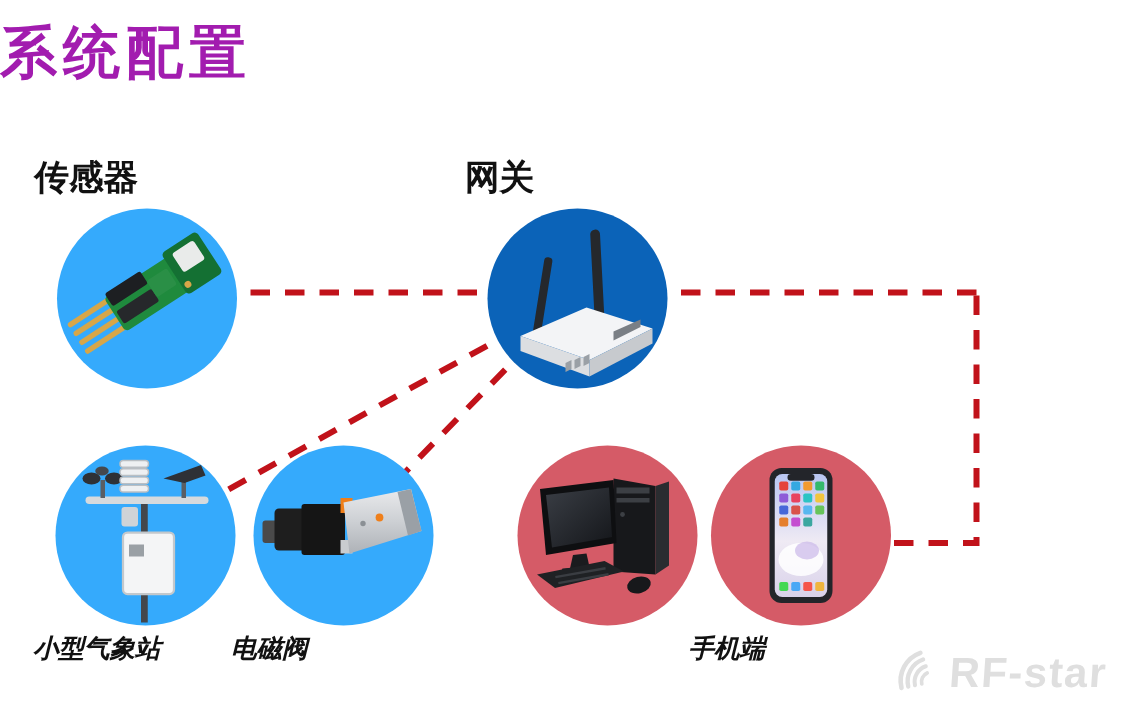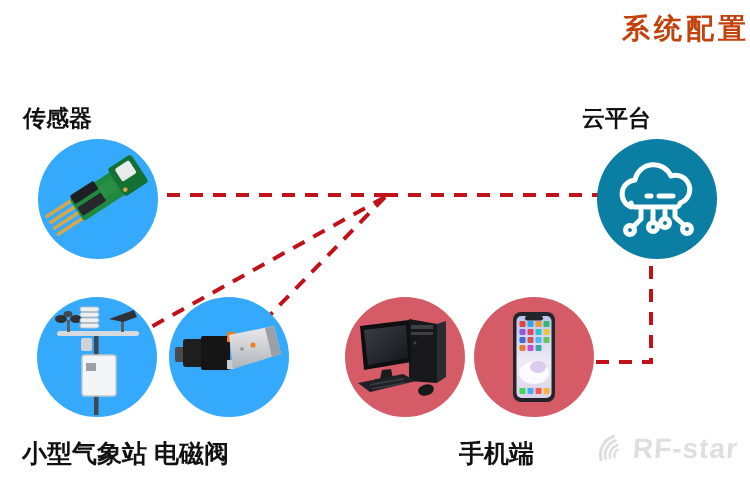--- a/index.html
+++ b/index.html
@@ -8,45 +8,45 @@
     font-family: "Liberation Sans", "DejaVu Sans", sans-serif;
     background: #ffffff;
     position: relative;
     overflow: hidden;
   }
   .stage { position: absolute; inset: 0; }
 
   .title {
     position: absolute;
     top: 10px; left: 0; right: 0;
-    text-align: right;
-    font-size: 28px;
+    text-align: left;
+    font-size: 38px;
     font-weight: bold;
     letter-spacing: 4px;
-    color: #c2410c;
+    color: #a21caf;
   }
 
   .links {
     position: absolute;
     left: 0; top: 0;
     z-index: 0;
   }
 
   .node {
     position: absolute;
     width: 150px;
     z-index: 1;
   }
   .node .label {
     font-weight: bold;
     color: #111111;
     white-space: nowrap;
   }
   .node.top-row .label { font-size: 23px; height: 36px; line-height: 30px; }
-  .node.bottom-row .label { font-size: 25px; margin-top: 20px; }
+  .node.bottom-row .label { font-size: 17px; margin-top: 4px; font-style: italic; }
   .circle {
     width: 120px; height: 120px;
     border-radius: 50%;
     margin: 0 auto;
     overflow: hidden;
     display: flex; align-items: center; justify-content: center;
   }
   .circle svg { display: block; }
 
   .logo {
@@ -101,41 +101,41 @@
             <circle cx="42" cy="48" r="2" fill="#D7A648"></circle>
             <rect x="38" y="42" width="28" height="10" rx="1.5" fill="#1D1F22"></rect>
             <rect x="38" y="56" width="28" height="10" rx="1.5" fill="#26282B"></rect>
             <rect x="66" y="50" width="16" height="13" rx="1.5" fill="#2A8F46"></rect>
           </g>
         </svg>
       </span>
     </div>
   </div>
 
-
-  <div class="node top-row" style="left:582px; top:103px">
-    <div class="label">云平台</div>
-    <div class="circle" style="background: rgb(10, 127, 163);">
-      <span>
-        <svg viewBox="0 0 120 120" width="120" height="120" fill="none" stroke="#FFFFFF" stroke-width="5" stroke-linecap="round" stroke-linejoin="round">
-          <path d="M34,68 a14,14 0 0 1 4,-27 a19,19 0 0 1 36,-4 a14,14 0 0 1 9,27 a4,4 0 0 1 -4,4 H38 a4,4 0 0 1 -4,-4 z"></path>
-          <path d="M50,57 l4,0"></path>
-          <path d="M62,57 l14,0"></path>
-          <path d="M44,72 v8 l-8,8"></path>
-          <circle cx="33" cy="91" r="4.5"></circle>
-          <path d="M56,72 v11"></path>
-          <circle cx="56" cy="88" r="4.5"></circle>
-          <path d="M68,72 v7"></path>
-          <circle cx="68" cy="84" r="4.5"></circle>
-          <path d="M78,70 v8 l9,8"></path>
-          <circle cx="90" cy="90" r="4.5"></circle>
-        </svg>
-      </span>
-    </div>
-  </div>
+  <div class="node top-row" style="left:310px; top:103px">
+    <div class="label">网关</div>
+    <div class="circle" style="background: rgb(11, 99, 184);">
+      <span>
+        <svg viewBox="0 0 120 120" width="120" height="120">
+          <rect x="30" y="32" width="5.5" height="52" rx="2.5" fill="#25282C" transform="rotate(9 33 84)"></rect>
+          <rect x="72" y="14" width="6.5" height="70" rx="3" fill="#25282C" transform="rotate(-3 75 84)"></rect>
+          <polygon points="22,85 66,66 110,80 68,101" fill="#F3F4F6"></polygon>
+          <polygon points="22,85 68,101 68,112 22,95" fill="#DCDEE1"></polygon>
+          <polygon points="68,101 110,80 110,90 68,112" fill="#C7CACE"></polygon>
+          <polygon points="84,82 102,74 102,79 84,88" fill="#7A7F85"></polygon>
+          <g fill="#9AA0A6">
+            <polygon points="52,103 56,101 56,107 52,109"></polygon>
+            <polygon points="58,101 62,99 62,105 58,107"></polygon>
+            <polygon points="64,99 68,97 68,103 64,105"></polygon>
+          </g>
+        </svg>
+      </span>
+    </div>
+  </div>
+
 
   <div class="node bottom-row" style="left:22px; top:297px">
     <div class="circle" style="background: rgb(53, 170, 252);">
       <span>
         <svg viewBox="0 0 120 120" width="120" height="120">
           <rect x="57" y="36" width="4.5" height="82" fill="#43474C"></rect>
           <rect x="20" y="34" width="82" height="5" rx="2.5" fill="#D6DADD"></rect>
           <rect x="30" y="23" width="3" height="12" fill="#5A5E63"></rect>
           <ellipse cx="24" cy="22" rx="6" ry="4" fill="#2E3136"></ellipse>
           <ellipse cx="39" cy="22" rx="6" ry="4" fill="#2E3136"></ellipse>

